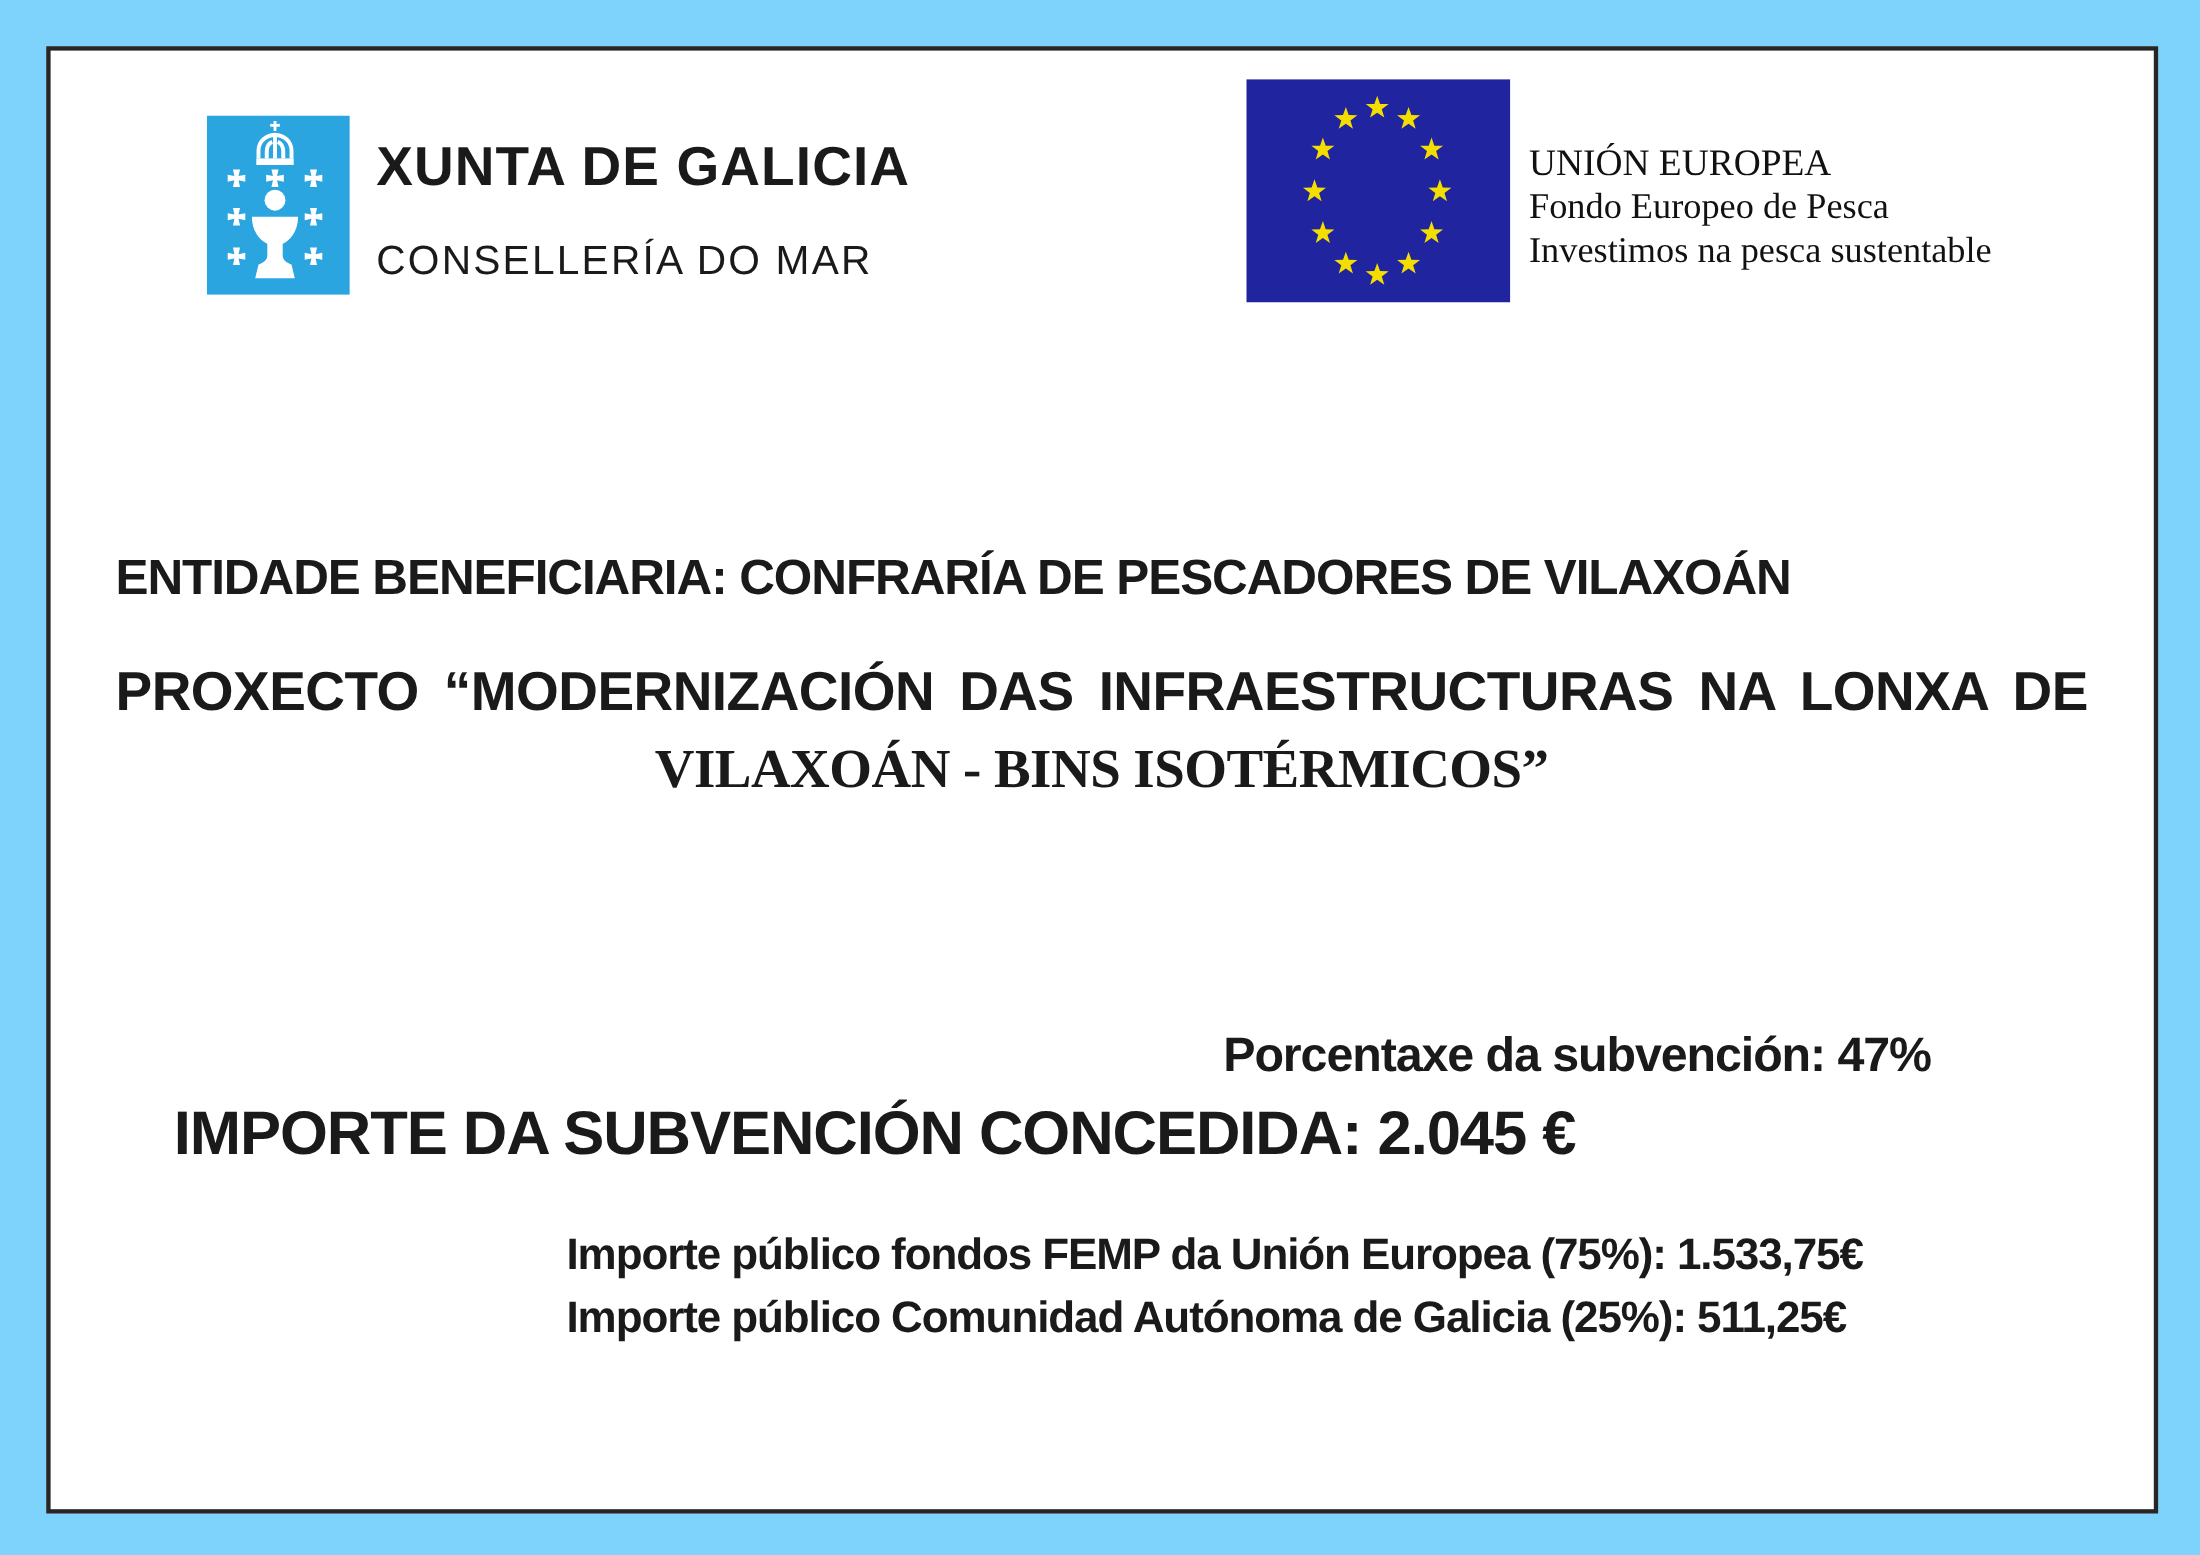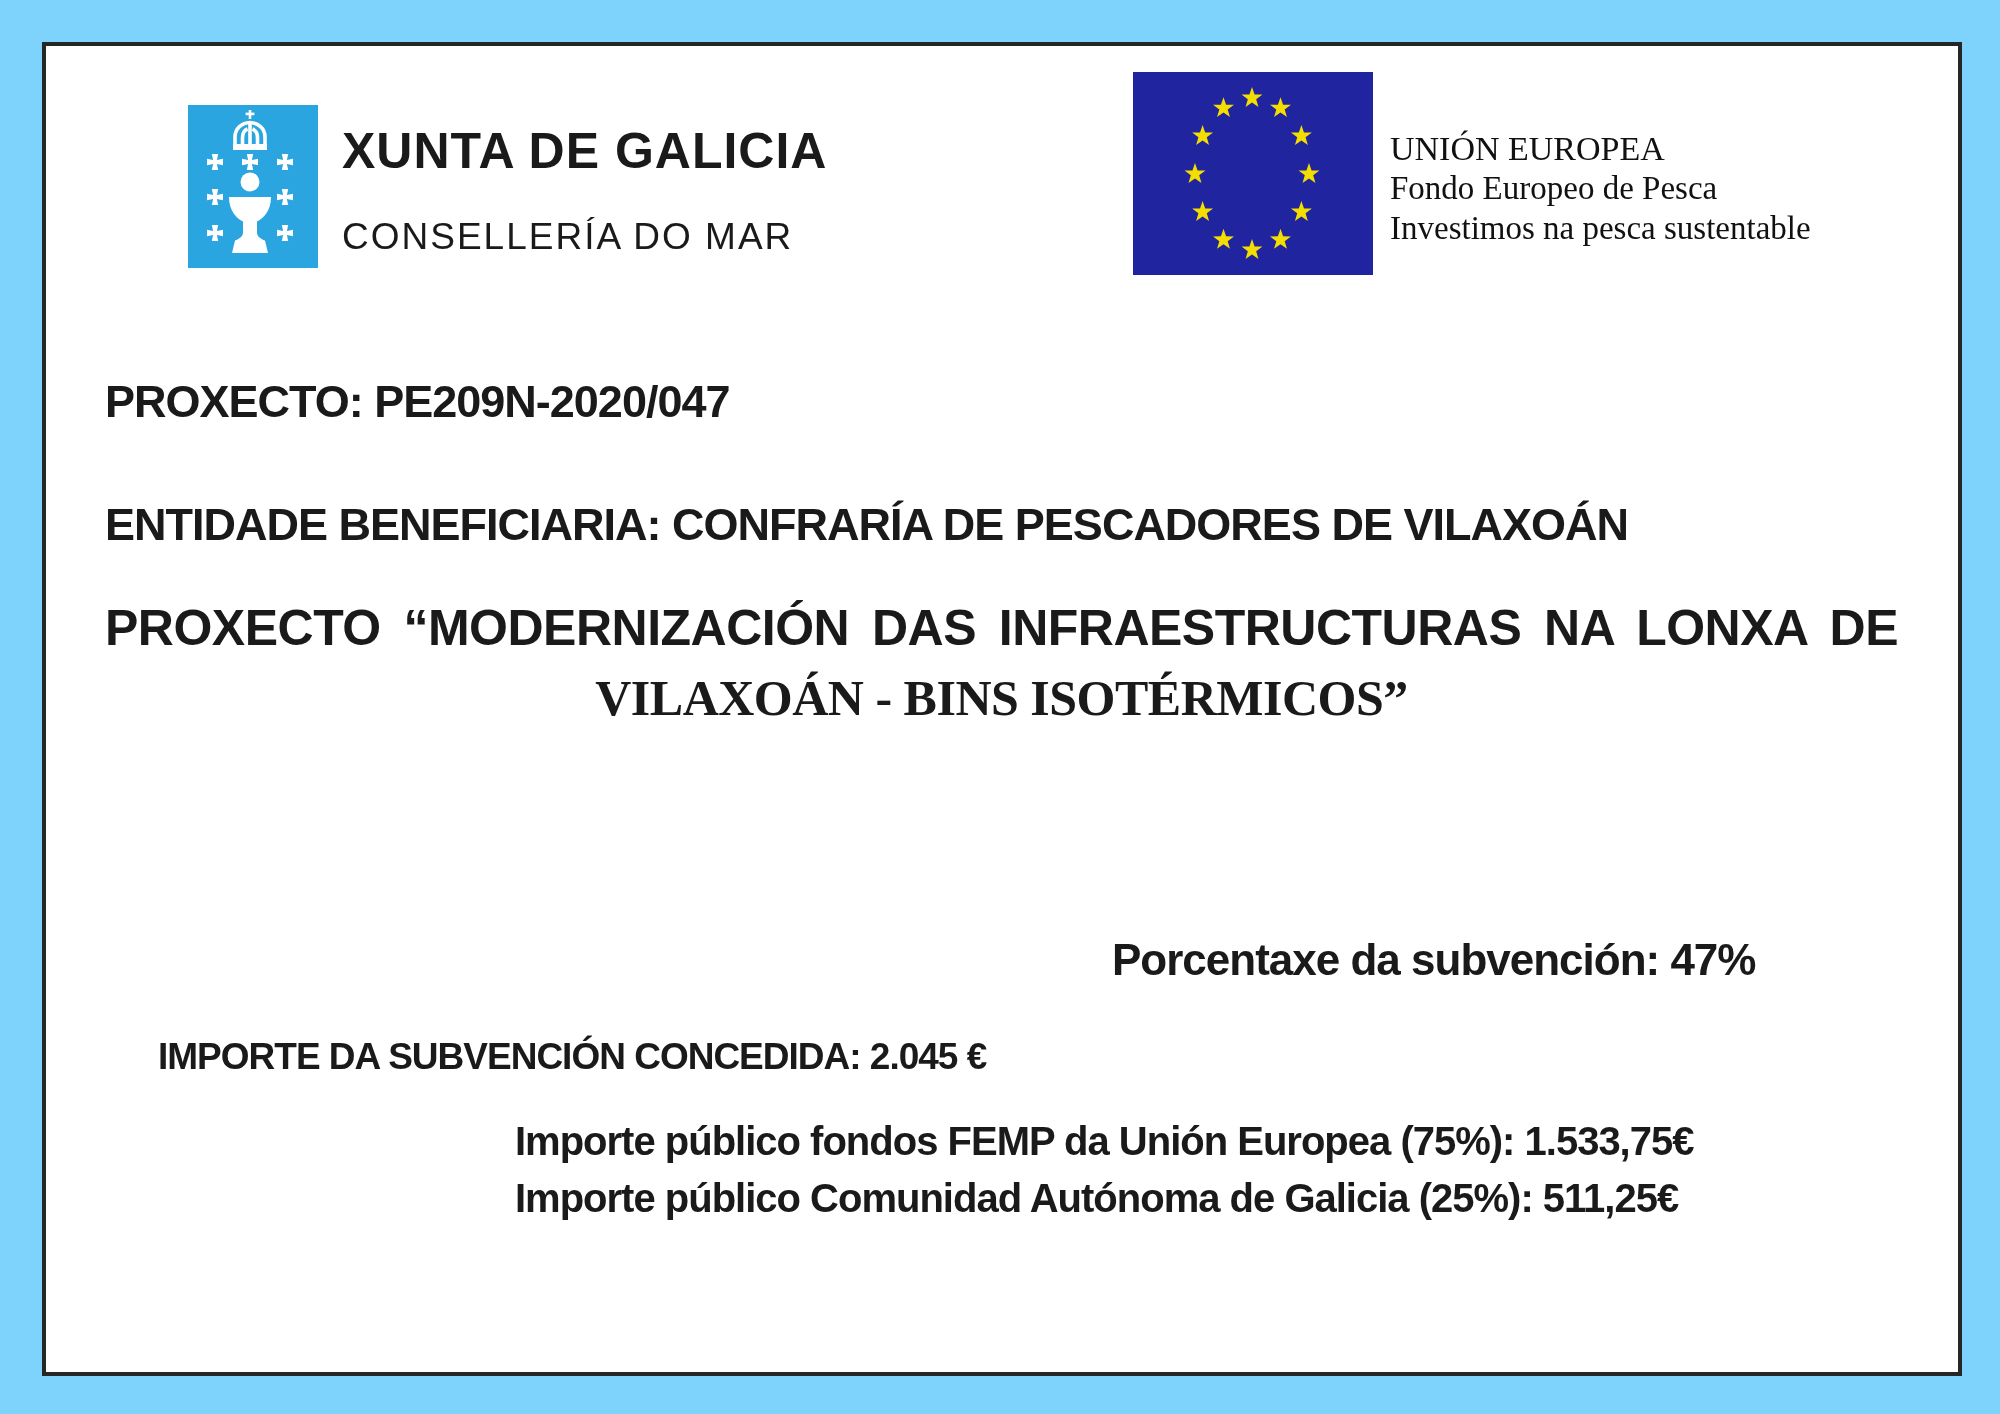--- a/index.html
+++ b/index.html
@@ -15,21 +15,21 @@
   .bold { font-weight:bold; letter-spacing:-1px; white-space:nowrap; }
   .code-line   { left:105px; top:376px;  font-size:45px; }
   .benef-line  { left:105px; top:499px;  font-size:45px; }
   .title-block { left:105px; top:593px; width:1793px; font-weight:bold;
                  font-size:50px; line-height:70px; letter-spacing:-0.5px; }
   .title-l1 { text-align:justify; text-align-last:justify; white-space:normal; }
   .title-l2 { text-align:center; white-space:nowrap;font-family:Liberation Serif, serif; }
   .total-line  { left:105px;  top:821px;  font-size:45px; }
   .subv-line   { left:158px;  top:935px;  font-size:44px; }
   .porc-line   { left:1112px; top:935px;  font-size:44px; }
-  .conc-line   { left:158px;  top:1036px; font-size:37px; }
+  .conc-line   { left:158px;  top:997px; font-size:56px; }
   .femp-line   { left:515px;  top:1119px; font-size:40px; }
   .gal-line    { left:515px;  top:1176px; font-size:40px; }
   .xunta-logo  { left:188px;  top:105px; }
   .xunta-name1 { left:342px;  top:122px; font-size:50px; font-weight:bold;
                  letter-spacing:1px; white-space:nowrap; }
   .xunta-name2 { left:342px;  top:216px; font-size:37px; font-weight:normal;
                  letter-spacing:2px; white-space:nowrap; }
   .eu-flag     { left:1133px; top:72px; }
   .eu-text     { font-family:Liberation Serif, serif; white-space:nowrap; color:#111; }
   .eu-l1 { left:1390px; top:130px; font-size:34px; }
@@ -97,21 +97,20 @@
       <use href="#eu-star" transform="translate(62,102)"></use>
       <use href="#eu-star" transform="translate(69.6,64)"></use>
       <use href="#eu-star" transform="translate(90.5,36.2)"></use>
     </g>
   </svg>
 
   <div class="abs eu-text eu-l1">UNIÓN EUROPEA</div>
   <div class="abs eu-text eu-l2">Fondo Europeo de Pesca</div>
   <div class="abs eu-text eu-l3">Investimos na pesca sustentable</div>
 
-  <div class="abs bold code-line">PROXECTO: PE209N-2020/047</div>
 
   <div class="abs bold benef-line">ENTIDADE BENEFICIARIA: CONFRARÍA DE PESCADORES DE VILAXOÁN</div>
 
   <div class="abs title-block">
     <div class="title-l1">PROXECTO “MODERNIZACIÓN DAS INFRAESTRUCTURAS NA LONXA DE</div>
     <div class="title-l2">VILAXOÁN - BINS ISOTÉRMICOS”</div>
   </div>
 
 
 

